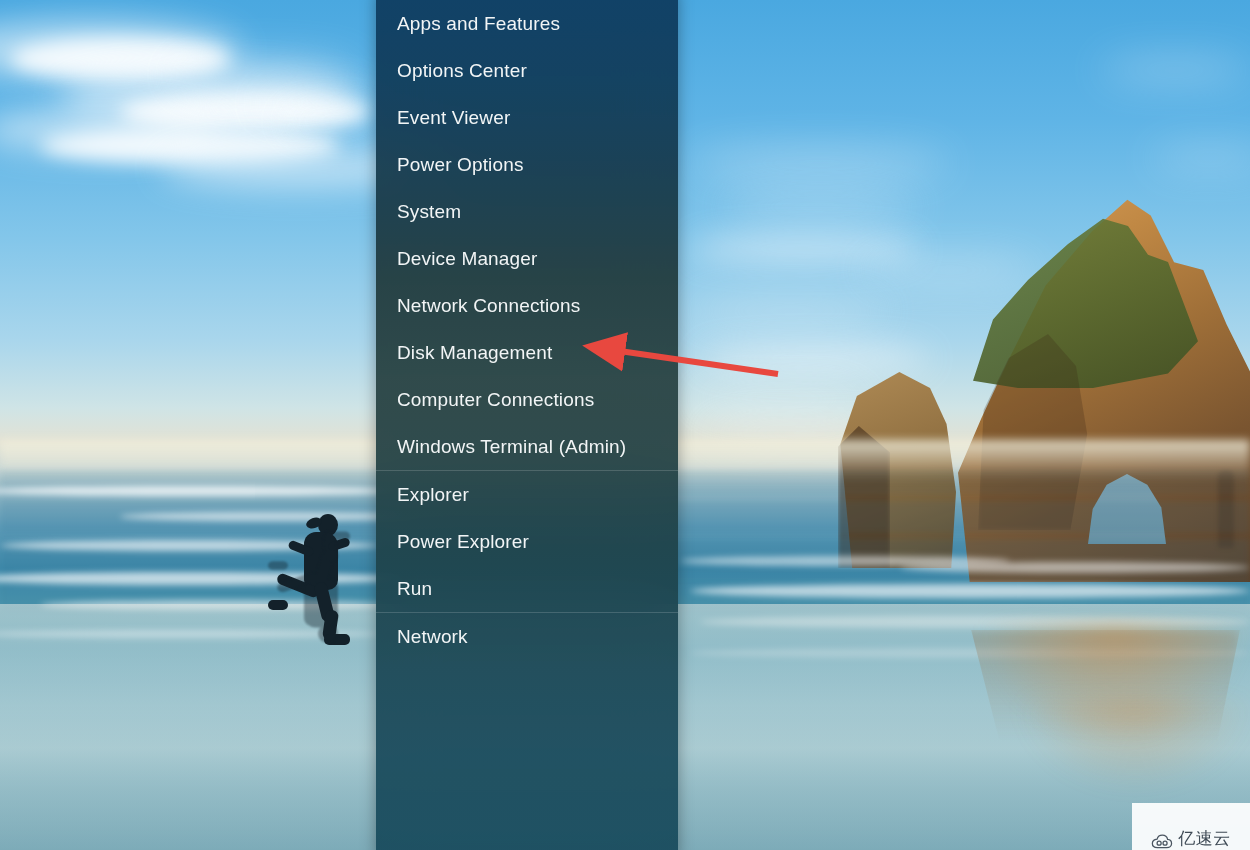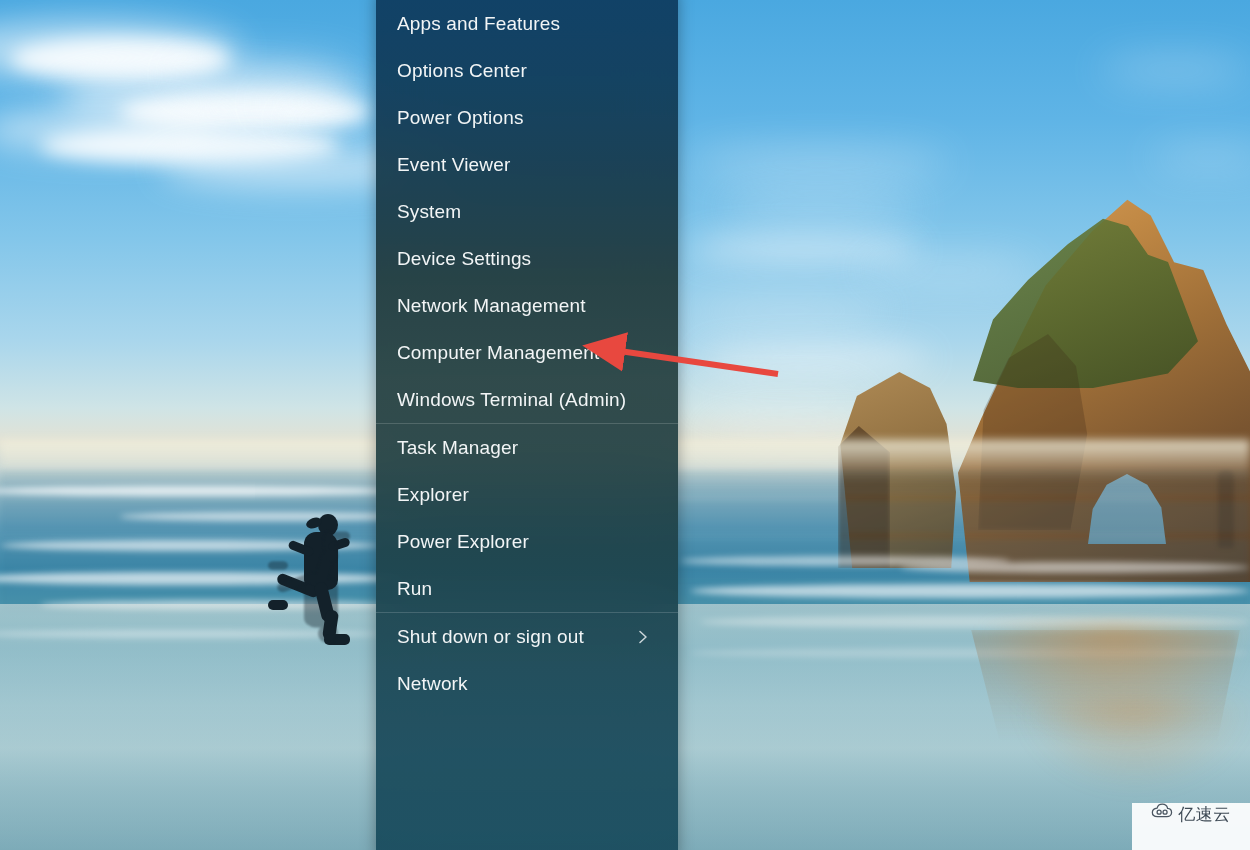--- a/index.html
+++ b/index.html
@@ -170,21 +170,21 @@
 
   
   #watermark {
     position: absolute;
     right: 0px;
     bottom: 0px;
     width: 118px;
     height: 47px;
     background: rgba(255,255,255,0.92);
     display: flex;
-    align-items: flex-start;
+    align-items: flex-end;
     justify-content: center;
     gap: 5px;
   }
   #watermark .wm-text {
     color: #3e4a55;
     font-size: 17px;
     letter-spacing: .5px;
   }
 </style>
 </head>
@@ -299,60 +299,54 @@
 
   <div id="winx-menu">
     <div class="menu-inner">
         <div class="menu-item">
           <span class="label">Apps and Features</span>
         </div>
         <div class="menu-item">
           <span class="label">Options Center</span>
         </div>
         <div class="menu-item">
+          <span class="label">Event Viewer</span>
+        </div>
+        <div class="menu-item">
           <span class="label">Power Options</span>
         </div>
         <div class="menu-item">
-          <span class="label">Event Viewer</span>
-        </div>
-        <div class="menu-item">
           <span class="label">System</span>
         </div>
         <div class="menu-item">
-          <span class="label">Device Settings</span>
-        </div>
-        <div class="menu-item">
-          <span class="label">Network Management</span>
-        </div>
-        <div class="menu-item">
-          <span class="label">Computer Management</span>
+          <span class="label">Device Manager</span>
+        </div>
+        <div class="menu-item">
+          <span class="label">Network Connections</span>
+        </div>
+        <div class="menu-item">
+          <span class="label">Disk Management</span>
+        </div>
+        <div class="menu-item">
+          <span class="label">Computer Connections</span>
         </div>
         <div class="menu-item">
           <span class="label">Windows Terminal (Admin)</span>
         </div>
         <div class="separator"></div>
         <div class="menu-item">
-          <span class="label">Task Manager</span>
-        </div>
-        <div class="menu-item">
           <span class="label">Explorer</span>
         </div>
         <div class="menu-item">
           <span class="label">Power Explorer</span>
         </div>
         <div class="menu-item">
           <span class="label">Run</span>
         </div>
         <div class="separator"></div>
-        <div class="menu-item">
-          <span class="label">Shut down or sign out</span>
-          <svg class="submenu-chevron" viewBox="0 0 14 14">
-            <path d="M4 1.5 L10 7 L4 12.5" fill="none" stroke="#e8eef0" stroke-width="1.5" stroke-linecap="round" stroke-linejoin="round"></path>
-          </svg>
-        </div>
         <div class="menu-item">
           <span class="label">Network</span>
         </div>
       </div>
   </div>
 
   <svg id="red-arrow" viewBox="0 0 215 60">
     <defs>
       <marker id="arrowhead" markerWidth="7" markerHeight="7" refX="5.4" refY="3.5" orient="auto">
         <polygon points="0 0.3, 7 3.5, 0 6.7" fill="#e8483f"></polygon>

